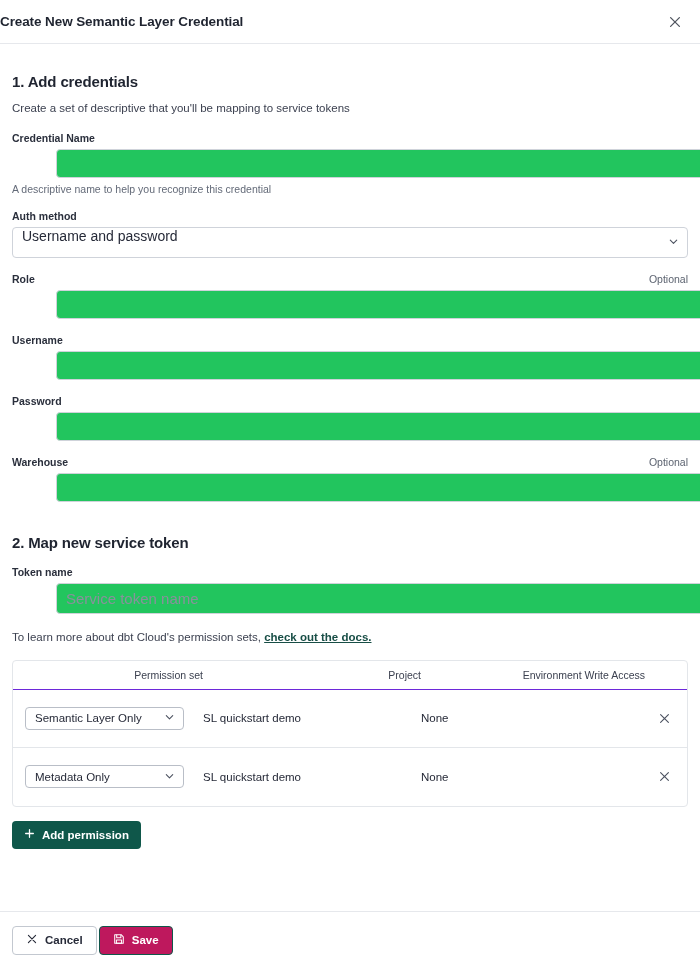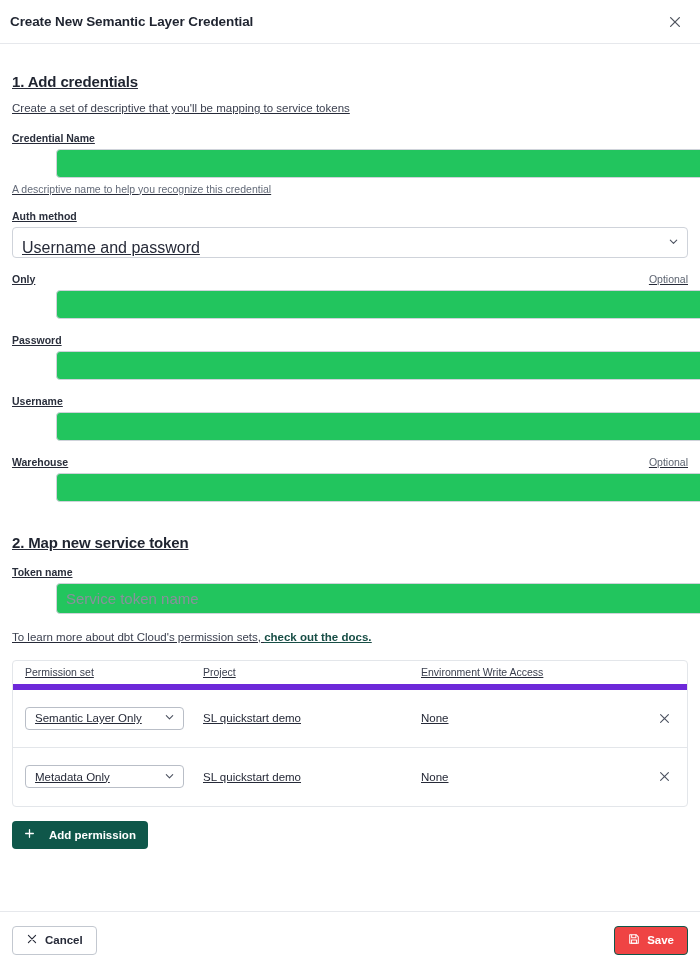--- a/index.html
+++ b/index.html
@@ -22,21 +22,21 @@
     flex-direction: column;
     overflow: hidden;
   }
   
   .modal-header {
     height: 44px;
     flex: 0 0 44px;
     border-bottom: 1px solid #e6e8ec;
     display: flex;
     align-items: center;
-    padding: 0 14px 0 10px;
+    padding: 0 14px 0 0;
     justify-content: space-between;
   }
   .modal-title {
     font-size: 13.5px;
     font-weight: bold;
     color: #1f2430;
     letter-spacing: -0.1px;
   }
   .close-btn {
     width: 22px;
@@ -47,21 +47,20 @@
     cursor: pointer;
     color: #50555f;
   }
   .close-btn svg { display: block; }
 
   
   .modal-body {
     flex: 1 1 auto;
     padding: 0 12px;
     overflow: hidden;
-    text-decoration: underline;
   }
   .section-title {
     font-size: 15px;
     font-weight: bold;
     color: #1f2430;
     margin: 29px 0 0 0;
     letter-spacing: -0.15px;
   }
   .section-desc {
     font-size: 11.5px;
@@ -104,25 +103,25 @@
     color: #636a78;
     margin-top: 5px;
   }
   .select-wrap { position: relative; }
   .select-input {
     width: 100%;
     height: 31px;
     border: 1px solid #cfd3da;
     border-radius: 4px;
     background: #ffffff;
-    font-size: 16px;
+    font-size: 14px;
     color: #262a38;
     padding: 0 26px 0 9px;
     display: flex;
-    align-items: flex-end;
+    align-items: flex-start;
     cursor: pointer;
   }
   .chevron {
     position: absolute;
     right: 9px;
     top: 50%;
     transform: translateY(-50%);
     pointer-events: none;
     color: #4c5260;
   }
@@ -144,24 +143,25 @@
   .perm-table {
     margin-top: 17px;
     border: 1px solid #e3e6ea;
     border-radius: 4px;
     overflow: hidden;
   }
   .perm-head {
     display: flex;
     align-items: center;
     height: 29px;
-    border-bottom: 6px solid #6d28d9;
+    border-bottom: 1px solid #6d28d9;
     padding: 0 12px;
     font-size: 10.5px;
     color: #3c4150;
+    text-align: right;
   }
   .col-perm { flex: 0 0 178px; }
   .col-proj { flex: 0 0 218px; }
   .col-env  { flex: 1 1 auto; }
   .col-x    { flex: 0 0 30px; }
   .perm-row {
     display: flex;
     align-items: center;
     height: 58px;
     border-bottom: 1px solid #e3e6ea;
@@ -190,62 +190,62 @@
     align-items: center;
     justify-content: center;
     color: #4c5260;
     cursor: pointer;
     margin-left: auto;
   }
   .add-perm {
     margin-top: 14px;
     display: inline-flex;
     align-items: center;
-    gap: 14px;
+    gap: 7px;
     height: 28px;
     padding: 0 12px;
     background: #0f574a;
     color: #ffffff;
     border: none;
     border-radius: 4px;
     font-size: 11.5px;
     font-weight: bold;
     font-family: "Liberation Sans", sans-serif;
     cursor: pointer;
   }
 
   
   .modal-footer {
     flex: 0 0 57px;
     border-top: 1px solid #e6e8ec;
     display: flex;
     align-items: center;
-    justify-content: space-between;
-    gap: 19px;
+    justify-content: flex-start;
+    gap: 2px;
     padding: 0 12px;
   }
   .btn {
     display: inline-flex;
     align-items: center;
     gap: 7px;
     height: 29px;
     padding: 0 13px;
     border-radius: 4px;
     font-size: 11.5px;
     font-weight: bold;
     font-family: "Liberation Sans", sans-serif;
     cursor: pointer;
   }
   .btn-cancel {
     background: #ffffff;
     border: 1px solid #c3c8d0;
     color: #262a38;
   }
   .btn-save {
-    background: #ef4444;
+    background: #be185d;
     border: 1px solid #0f574a;
     color: #ffffff;
   }
   svg { flex: 0 0 auto; }
 </style>
 </head>
 <body>
 
 <div class="modal">
 
@@ -285,40 +285,40 @@
           <svg width="11" height="11" viewBox="0 0 12 12" fill="none" stroke="currentColor" stroke-width="1.2" stroke-linecap="round" stroke-linejoin="round">
             <path d="M2.5 4.5 L6 8 L9.5 4.5"></path>
           </svg>
         </span>
       </div>
     </div>
 
     
     <div class="field">
       <div class="field-label-row">
-        <span class="field-label">Only</span>
+        <span class="field-label">Role</span>
         <span class="field-optional">Optional</span>
       </div>
       <input class="text-input" type="text" placeholder="" style="">
     </div>
 
     
     <div class="field">
       <div class="field-label-row">
+        <span class="field-label">Username</span>
+      </div>
+      <input class="text-input" type="text" placeholder="" style="">
+    </div>
+
+    
+    <div class="field">
+      <div class="field-label-row">
         <span class="field-label">Password</span>
       </div>
       <input class="text-input" type="password" placeholder="" style="">
-    </div>
-
-    
-    <div class="field">
-      <div class="field-label-row">
-        <span class="field-label">Username</span>
-      </div>
-      <input class="text-input" type="text" placeholder="" style="">
     </div>
 
     
     <div class="field">
       <div class="field-label-row">
         <span class="field-label">Warehouse</span>
         <span class="field-optional">Optional</span>
       </div>
       <input class="text-input" type="text" placeholder="" style="">
     </div>

